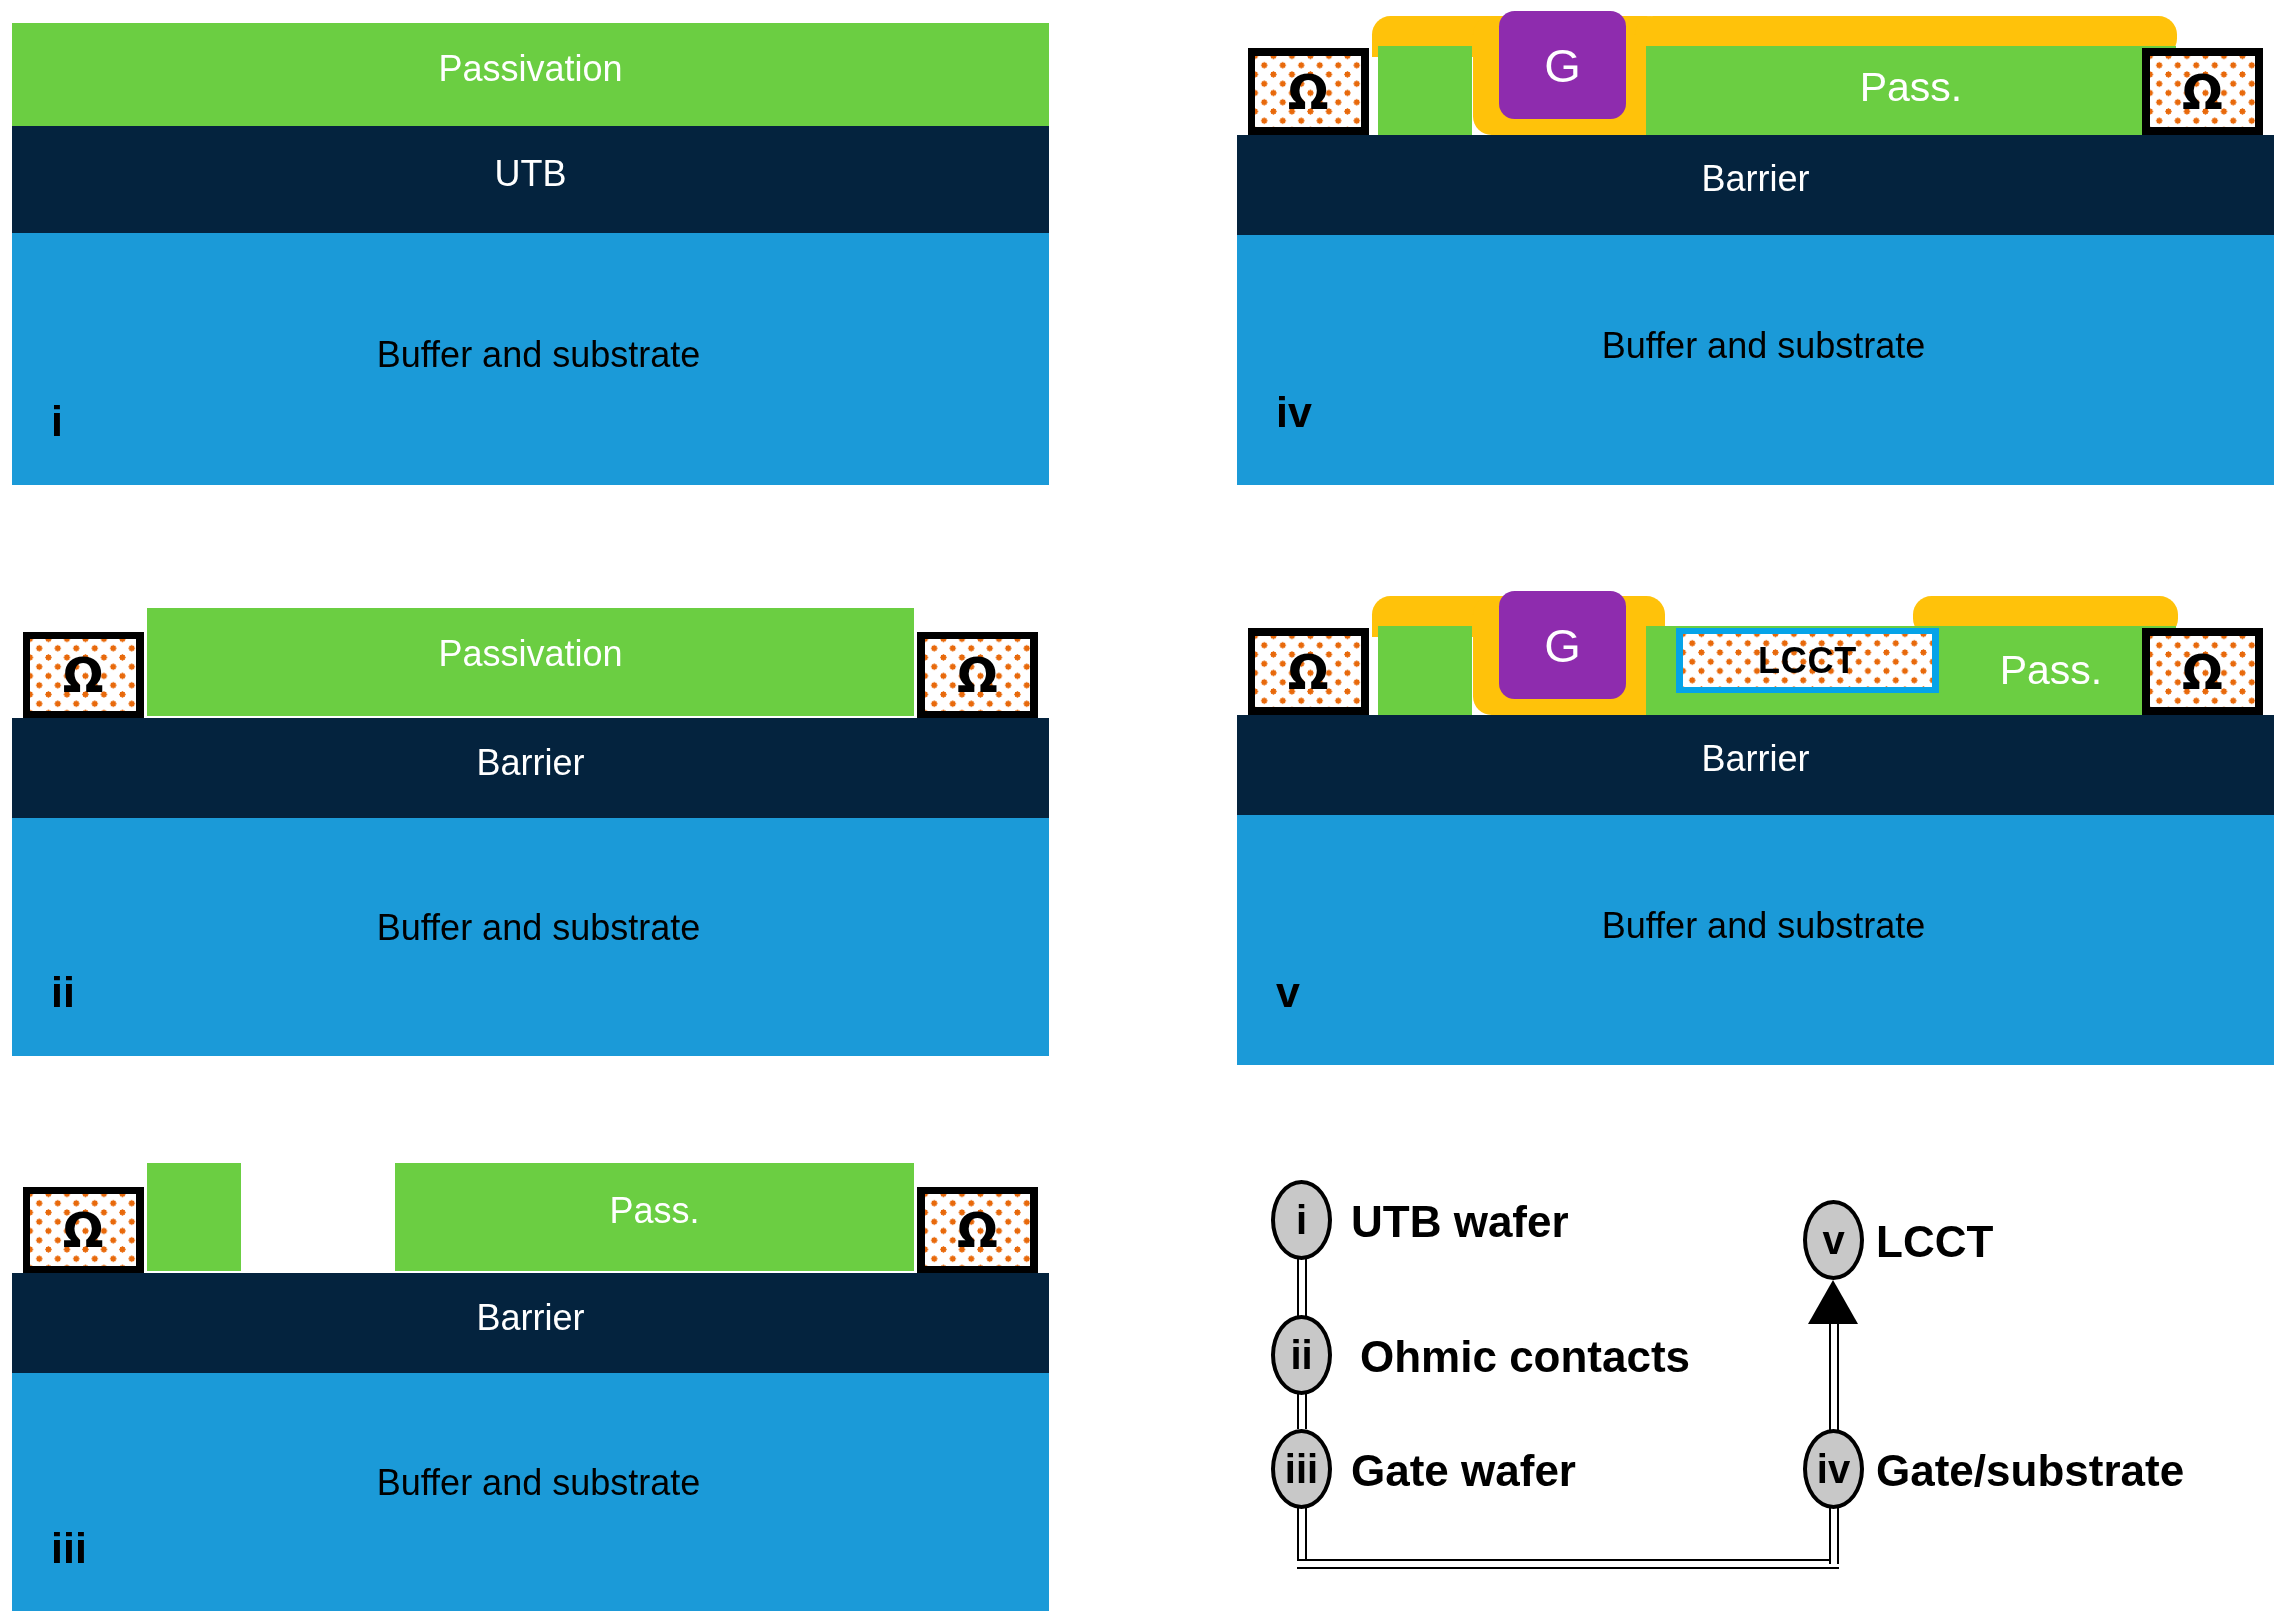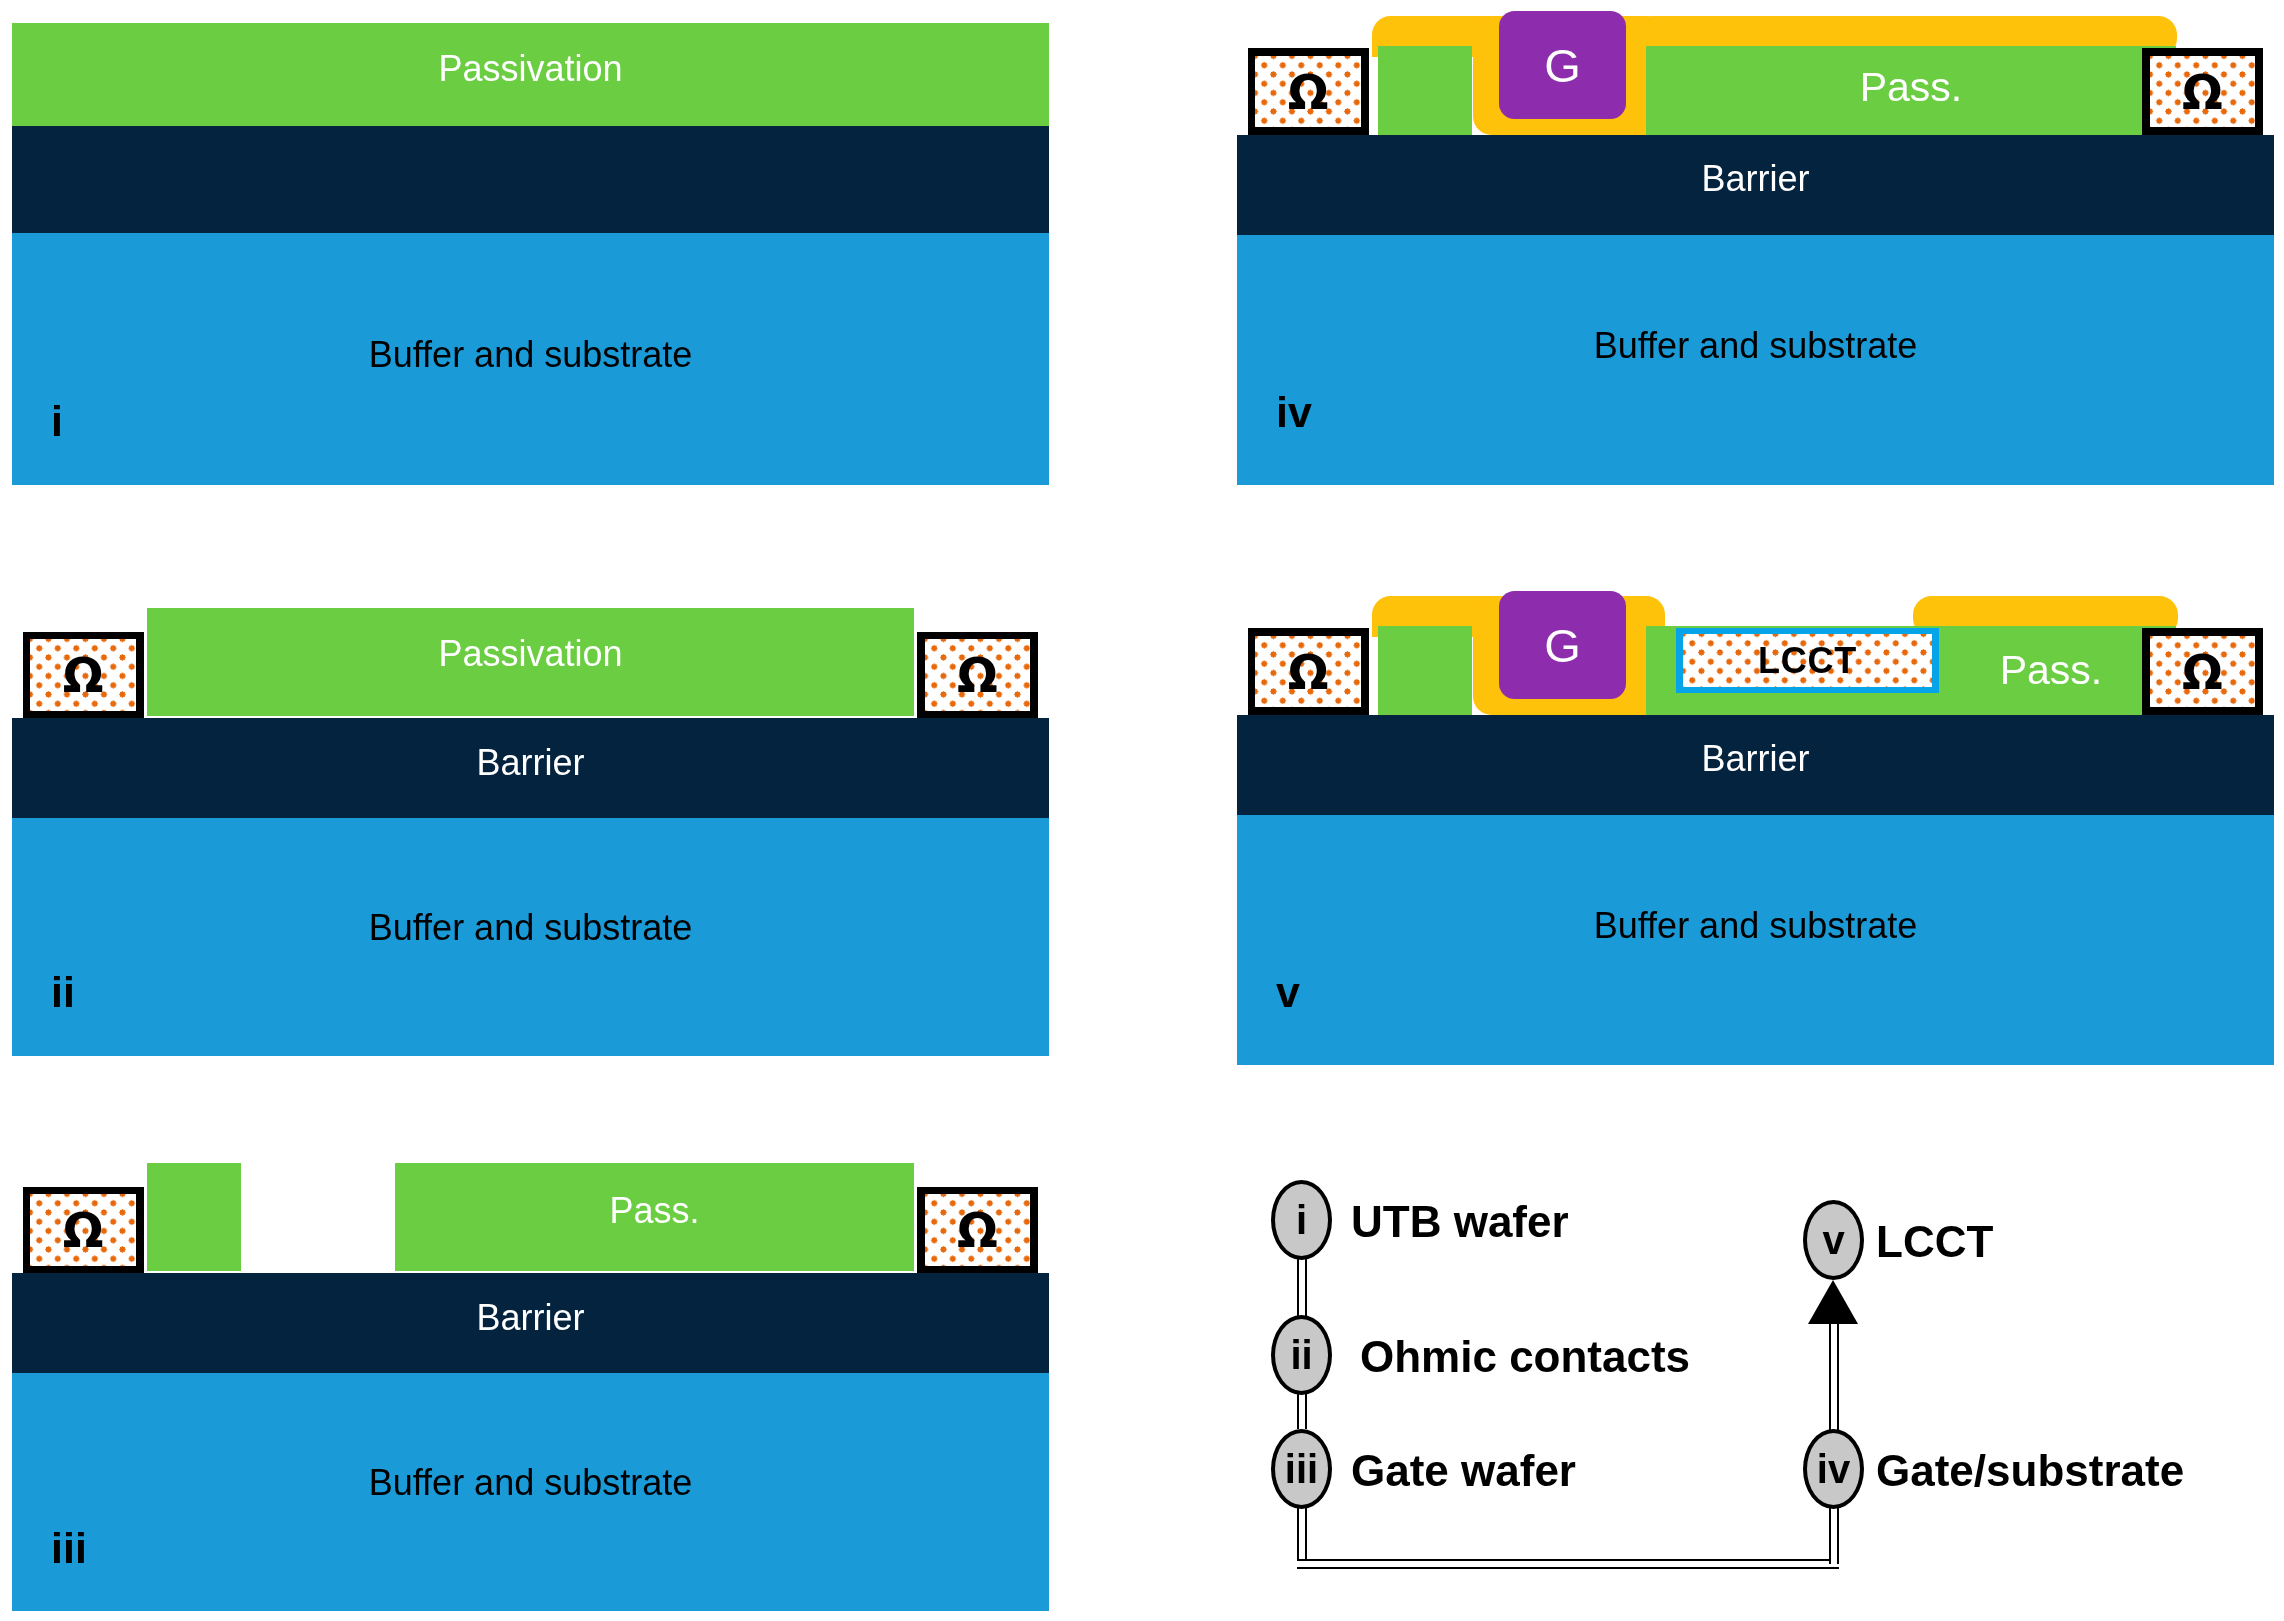--- a/index.html
+++ b/index.html
@@ -11,21 +11,21 @@
   .lbl{position:absolute;white-space:nowrap;line-height:1;}
 
   
   .pass   {background:#6BCE42;}
   .barrier{background:#04233E;}
   .subs   {background:#1B9AD8;}
   .diel   {background:#FFC20A;}
   .gate   {background:#8E2CAE;}
 
   .txt-white{color:#ffffff;}
-  .txt-black{color:#000000;}
+  .txt-black{color:#000000;padding-left:8px;}
 
   .big-lbl{font-size:36px;font-weight:400;}
   .mid-lbl{font-size:41px;font-weight:400;}
   .rn     {font-size:43px;font-weight:700;color:#000;}
 
   
   .dots{
     background-color:#ffffff;
     background-image:
       radial-gradient(#E8690B 22%, transparent 24%),
@@ -70,20 +70,21 @@
              border-bottom:44px solid #000;}
 </style>
 </head>
 <body>
 
 <div class="panel" style="left:12px;top:23px;width:1037px;height:462px;">
   <div class="layer pass" style="left:0;top:0;width:1037px;height:103px;"></div>
   <div class="lbl big-lbl txt-white" style="left:0;top:28.4px;width:1037px;text-align:center;">Passivation</div>
 
   <div class="layer barrier" style="left:0;top:103px;width:1037px;height:107px;"></div>
+  <div class="lbl big-lbl txt-white" style="left:0;top:133px;width:1037px;text-align:center;">UTB</div>
 
   <div class="layer subs" style="left:0;top:210px;width:1037px;height:252px;"></div>
   <div class="lbl big-lbl txt-black" style="left:0;top:314px;width:1037px;text-align:center;">Buffer and substrate</div>
 
   <div class="lbl rn" style="left:39px;top:377px;">i</div>
 </div>
 
 <div class="panel" style="left:12px;top:608px;width:1037px;height:448px;">
 
   <div class="layer pass" style="left:135px;top:0;width:767px;height:108px;"></div>

